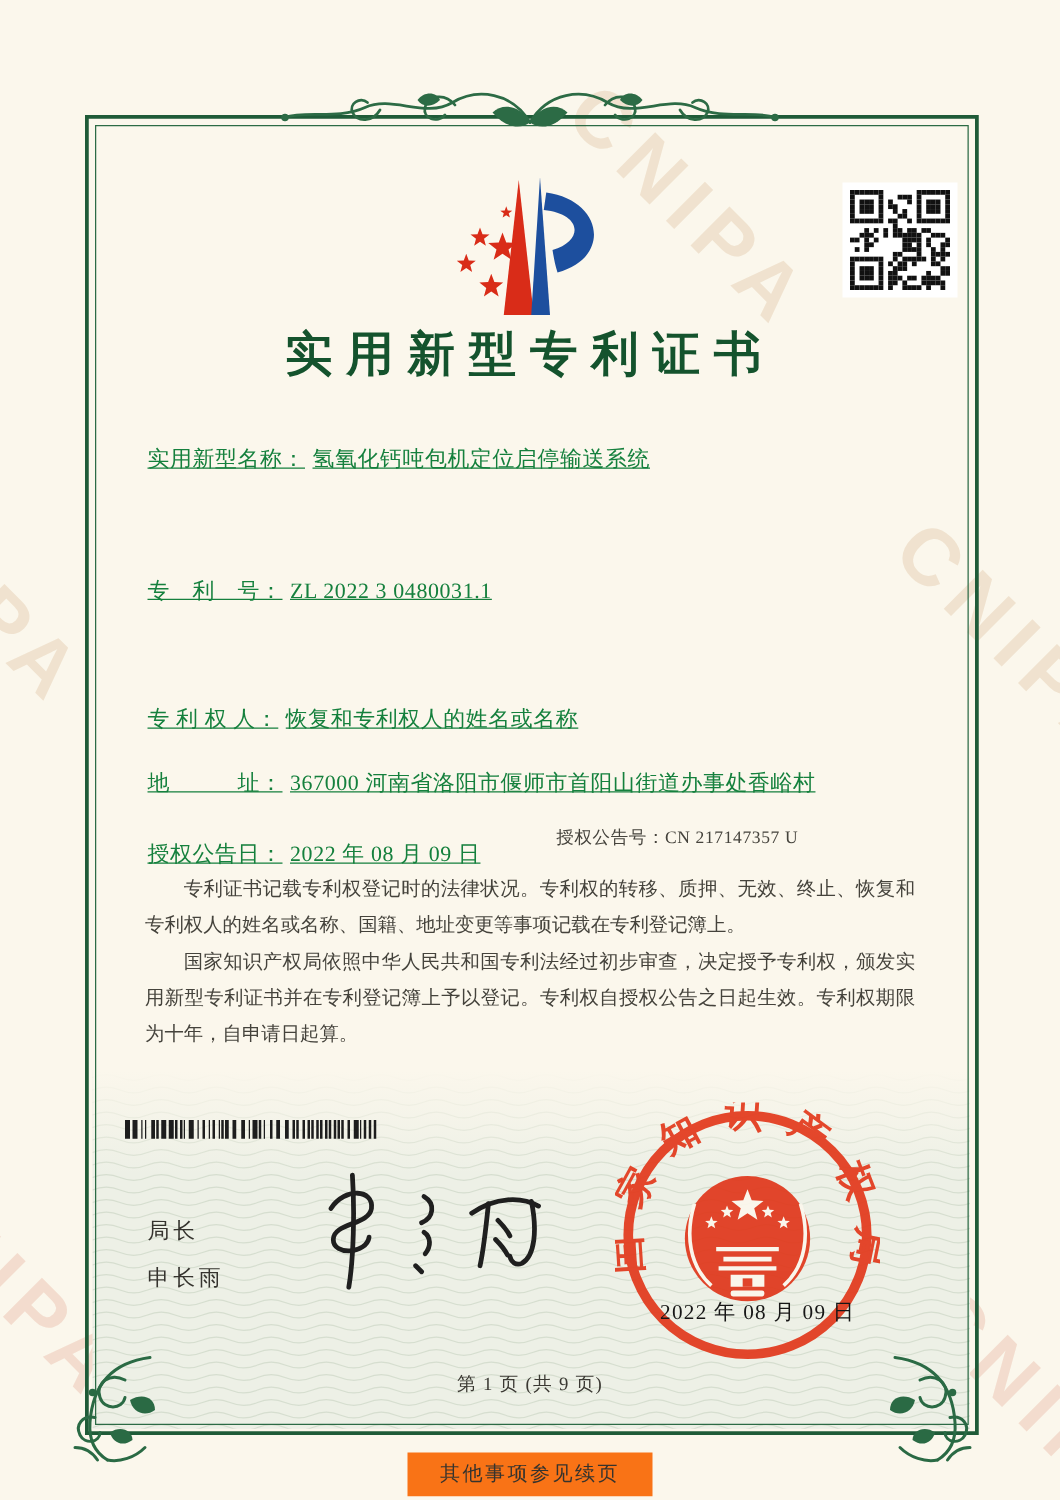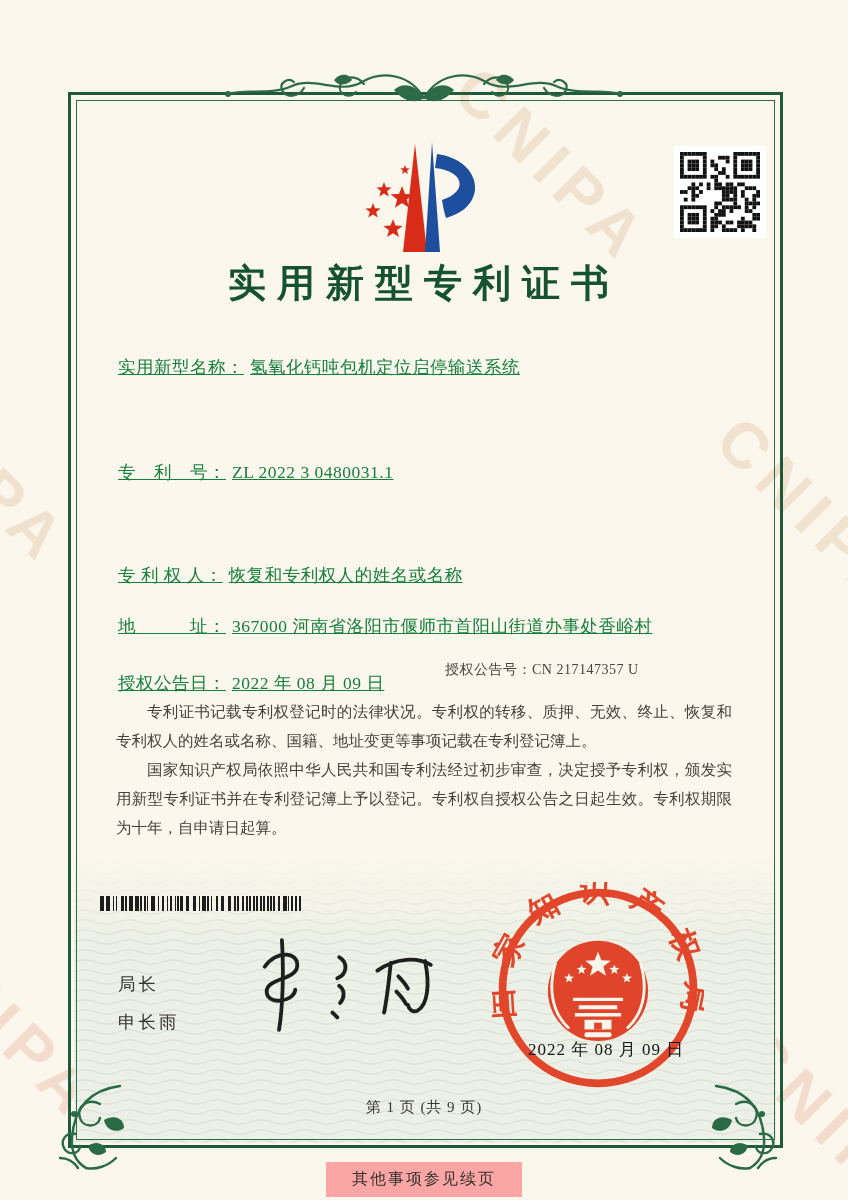--- a/index.html
+++ b/index.html
@@ -52,21 +52,21 @@
   .barcode{position:absolute;left:100px;top:896px;width:206px;height:15px;z-index:5;display:flex;align-items:stretch;}
   .barcode div{background:#1d1d1d;}
   .sig-title{position:absolute;left:118px;top:972px;z-index:5;font-size:17.5px;letter-spacing:3px;color:#35332e;}
   .sig-name{position:absolute;left:118px;top:1010px;z-index:5;font-size:17.5px;letter-spacing:3px;color:#35332e;}
   .signature{position:absolute;left:238px;top:928px;z-index:5;}
   .seal{position:absolute;left:492px;top:882px;z-index:5;}
   .seal-date{position:absolute;left:528px;top:1038px;z-index:6;font-size:17px;letter-spacing:1px;color:#161616;white-space:nowrap;}
   .page-num{position:absolute;left:0;top:1098px;width:848px;text-align:center;z-index:5;
     font-size:15px;color:#3b3933;letter-spacing:1px;}
   .note{position:absolute;left:0;top:1162px;width:848px;text-align:center;z-index:5;}
-  .note span{display:inline-block;background:#fca5a5;padding:7px 26px;font-size:16px;letter-spacing:2px;color:#35332e;}
+  .note span{display:inline-block;background:#f97316;padding:7px 26px;font-size:16px;letter-spacing:2px;color:#35332e;}
 </style>
 </head>
 <body>
 
 <div class="page">
 
   <div class="wm" style="left:-170px;top:-135px;">CNIPA</div>
   <div class="wm" style="left:430px;top:128px;">CNIPA</div>
   <div class="wm" style="left:-150px;top:430px;">CNIPA</div>
   <div class="wm" style="left:692px;top:478px;">CNIPA</div>

